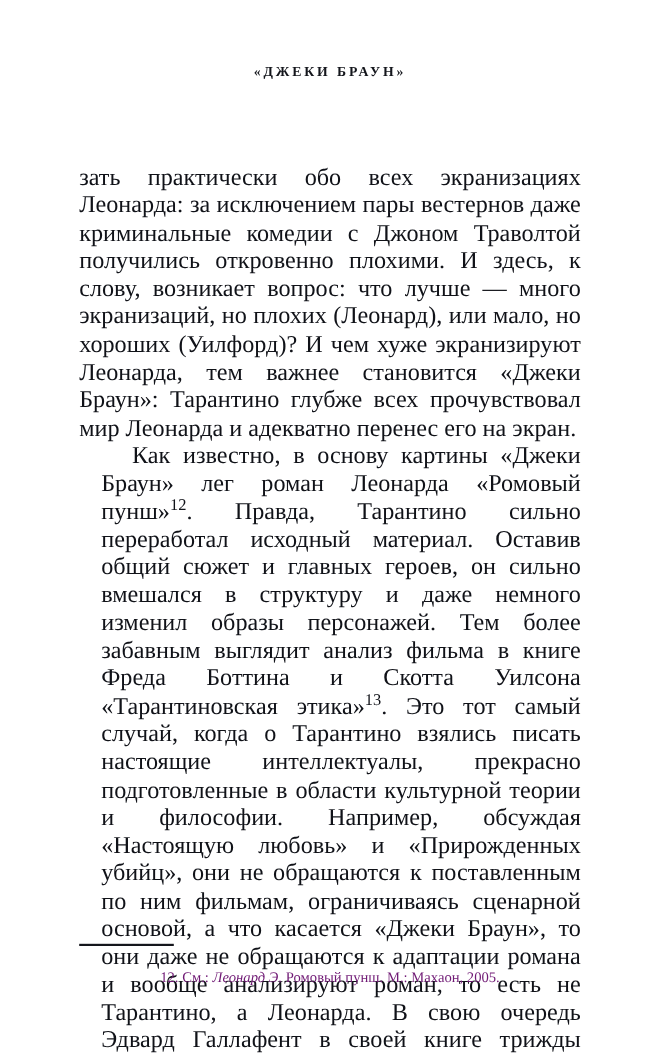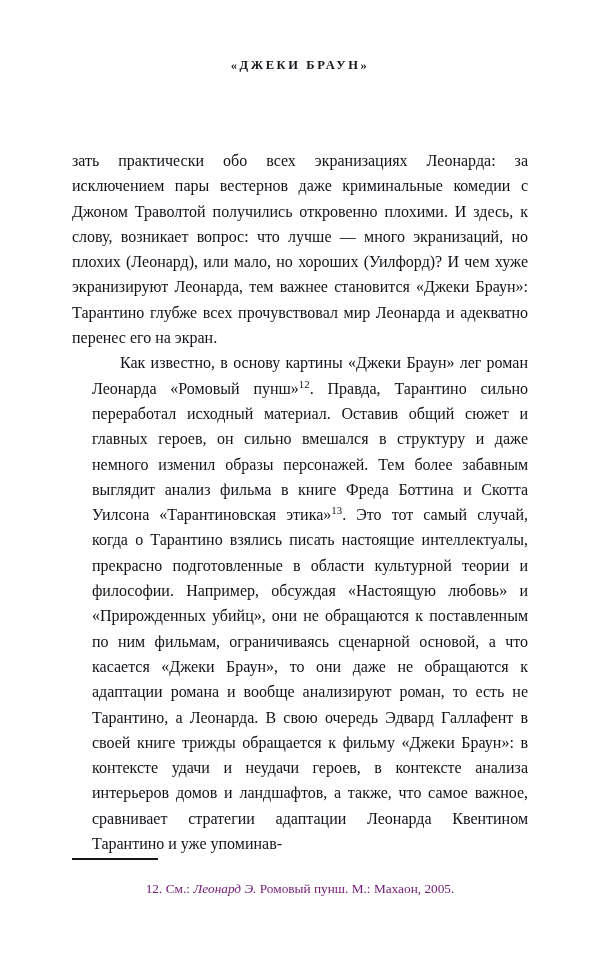--- a/index.html
+++ b/index.html
@@ -33,21 +33,21 @@
     text-transform: uppercase;
   }
   .body-col {
     position: absolute;
     left: 72px;
     top: 90px;
     width: 456px;
   }
   p.para {
     margin: 0;
-    font-size: 16px;
+    font-size: 22px;
     line-height: 25.3px;
     text-align: justify;
     text-justify: inter-word;
     color: #101218;
     font-weight: 400;
     hyphens: manual;
   }
   p.para.indent {
     text-indent: 28px;
     margin-left: 20px;

